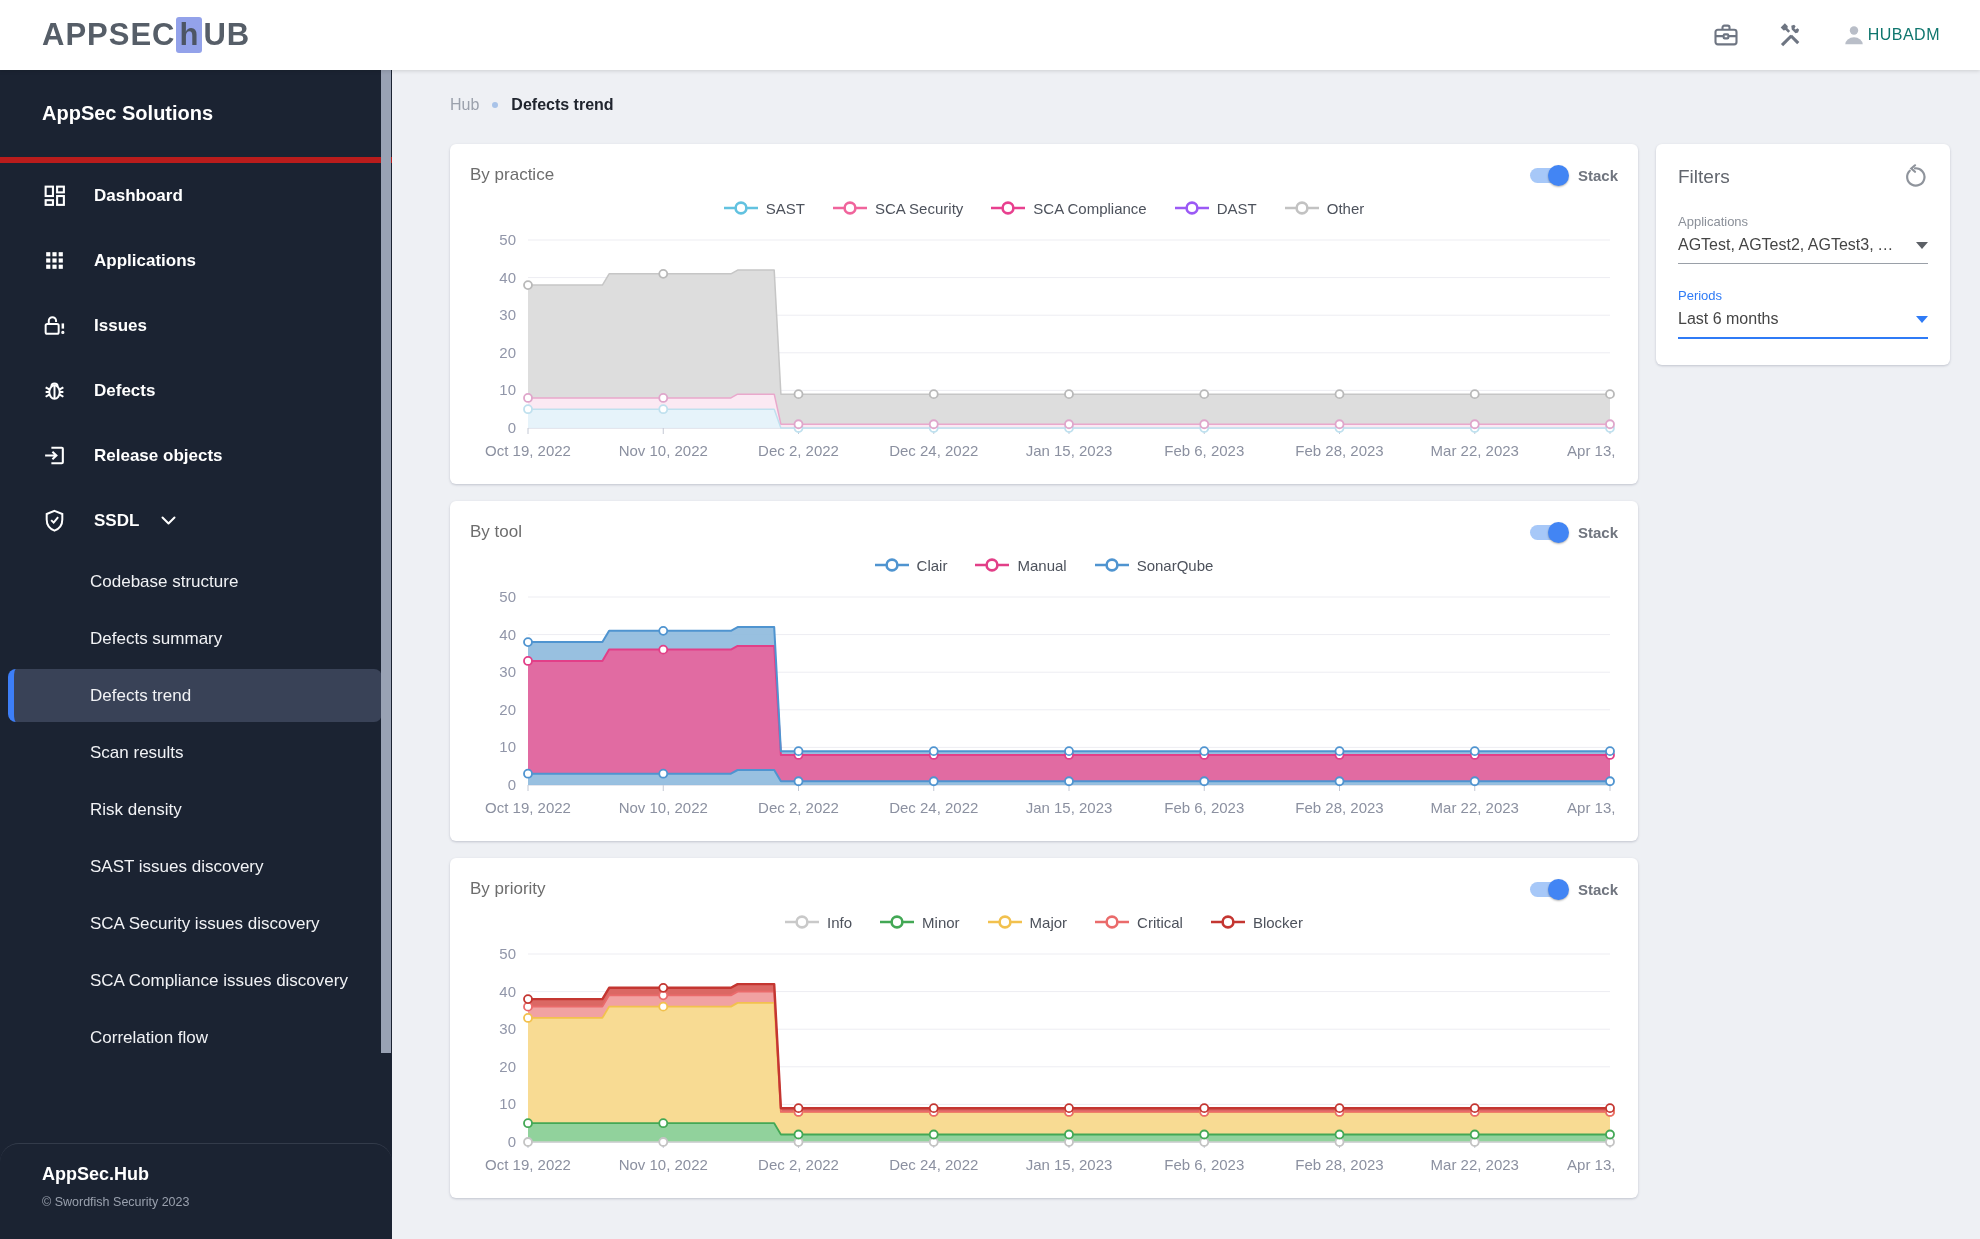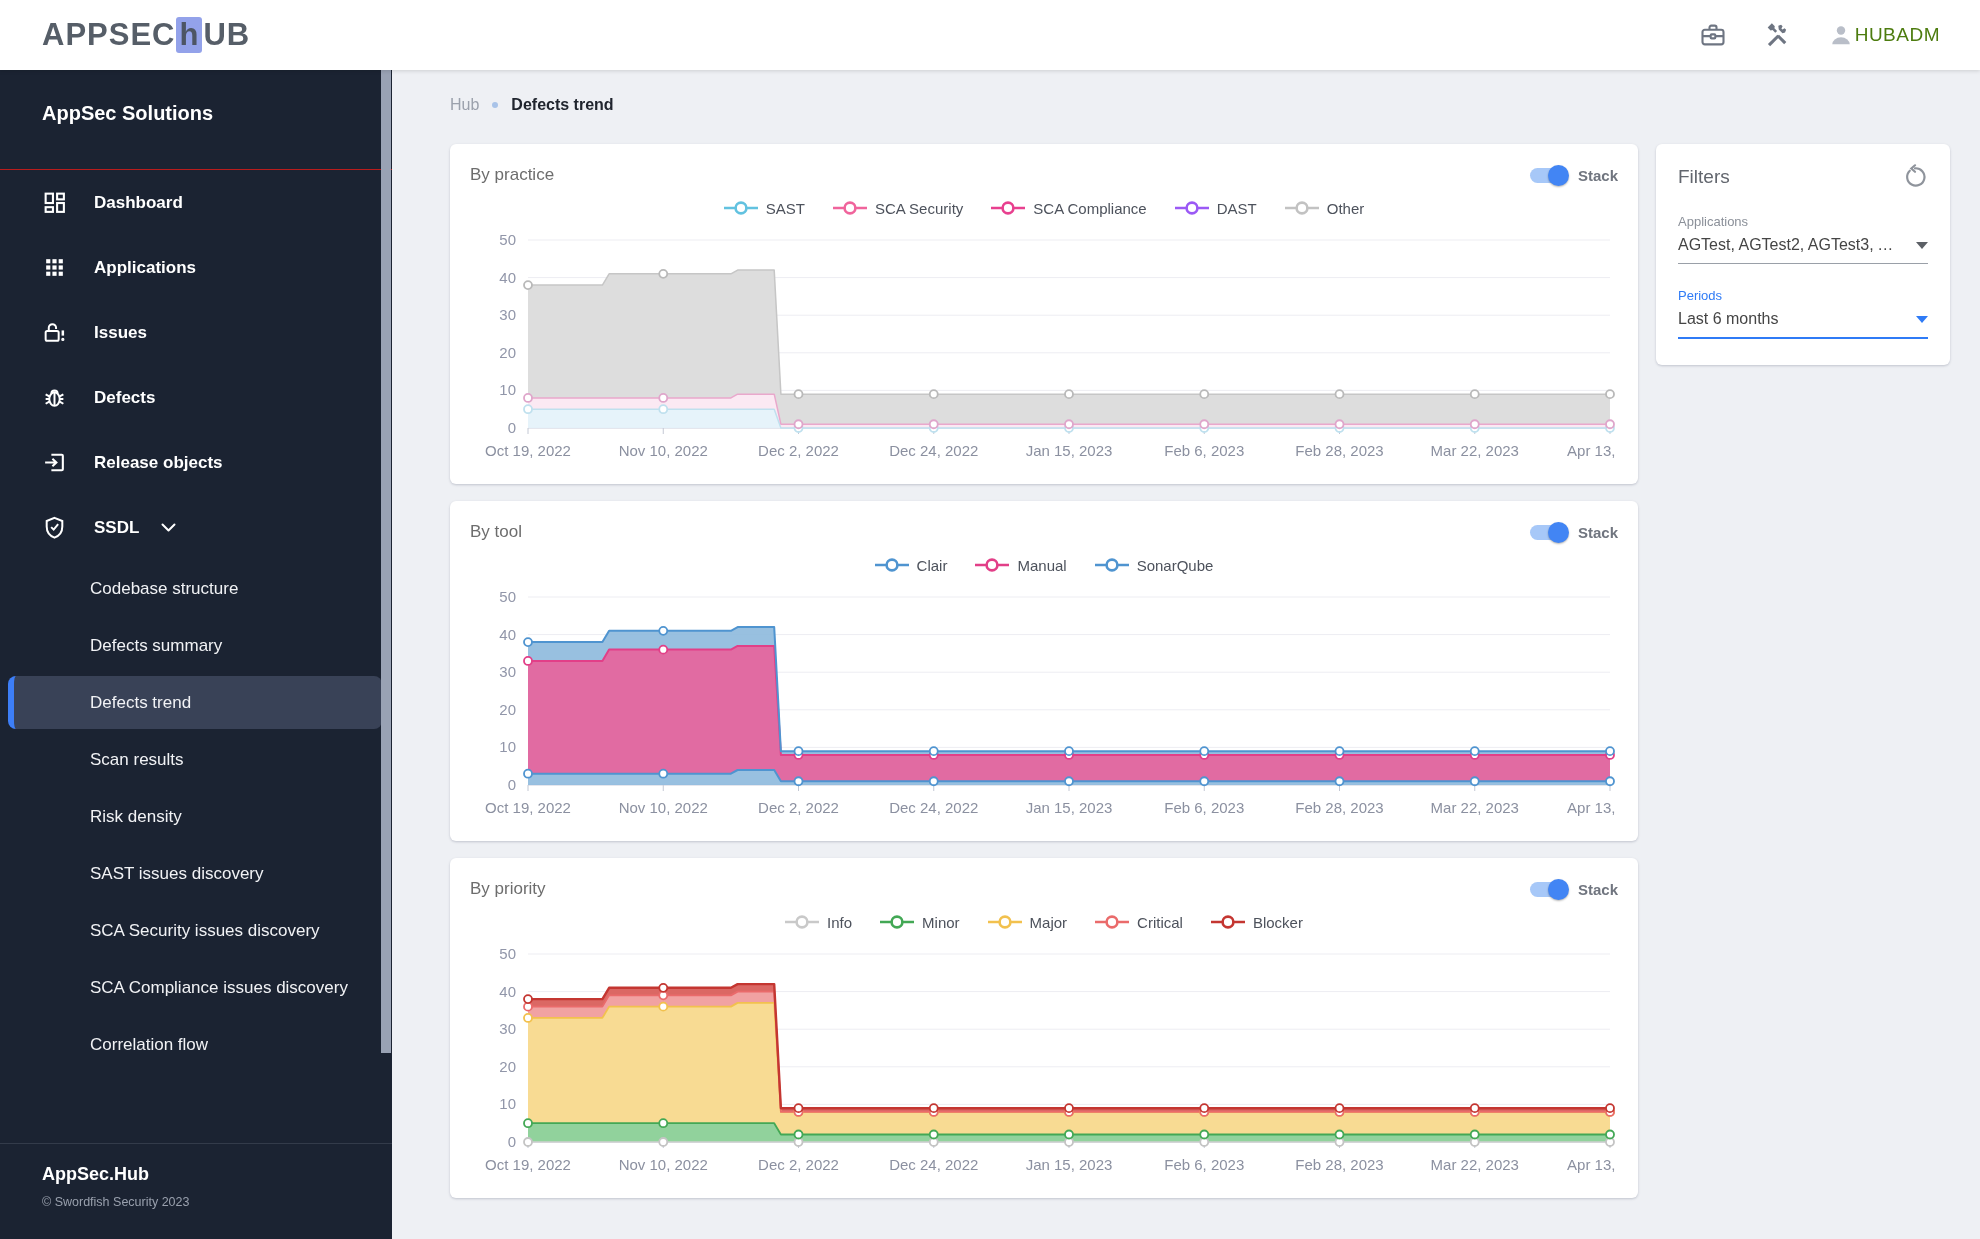--- a/index.html
+++ b/index.html
@@ -6,32 +6,32 @@
   html,body { width:1980px; height:1239px; overflow:hidden; font-family:"Liberation Sans", sans-serif; background:#eef0f4; }
 
   
   .topbar { position:absolute; top:0; left:0; width:1980px; height:70px; background:#ffffff;
             box-shadow:0 1px 4px rgba(0,0,0,.14); display:flex; align-items:center; z-index:30;
             padding:0 40px 0 42px; }
   .logo { display:flex; font-weight:bold; font-size:31px; letter-spacing:1px; color:#565e68; }
   .logo .accent { background:#93a2ea; color:#4d5564; border-radius:3px; padding:0 3px; margin:0 1px; }
   .topbar-right { margin-left:auto; display:flex; align-items:center; gap:36px; }
   .tb-icon { width:28px; height:28px; display:inline-flex; }
-  .userbox { display:flex; align-items:center; color:#4d7c0f; font-size:19px; letter-spacing:.5px; }
+  .userbox { display:flex; align-items:center; color:#0f766e; font-size:16px; letter-spacing:.5px; }
 
   
   .sidebar { position:absolute; top:70px; left:0; width:392px; height:1169px; background:#1b2332; color:#fff; }
-  .sb-title { font-size:20px; font-weight:bold; padding:32px 42px 44px; border-bottom:1px solid #b91c1c; }
+  .sb-title { font-size:20px; font-weight:bold; padding:32px 42px 32px; border-bottom:6px solid #b91c1c; }
   .nav-item { display:flex; align-items:center; height:65px; padding-left:42px; font-size:17px; font-weight:bold; cursor:pointer; }
   .nav-item .ic { width:25px; height:25px; margin-right:27px; display:inline-flex; }
   .nav-item .chev { margin-left:22px; display:inline-flex; }
   .sub-item { display:flex; align-items:center; height:57px; padding-left:90px; font-size:17px; color:#f1f2f5; cursor:pointer; }
   .sub-item.active { margin:2px 10px 2px 8px; height:53px; padding-left:76px; background:#394257;
                      border-left:6px solid #3d7ef7; border-radius:8px; }
-  .sb-footer { position:absolute; bottom:0; left:0; right:0; border-top:1px solid #333b4a; padding:20px 42px 30px; }
+  .sb-footer { position:absolute; bottom:0; left:0; right:0; border-top:1px solid #333b4a; padding:20px 42px 30px;border-radius:19px; }
   .sb-footer .ft-title { font-size:18px; font-weight:bold; }
   .sb-footer .ft-copy { font-size:12.5px; color:#99a0ad; margin-top:10px; }
   .sb-scroll { position:absolute; top:0; right:1px; width:10px; height:983px; background:#99a2b4; }
 
   
   .main { position:absolute; top:70px; left:392px; right:0; bottom:0; background:#eef0f4; padding:26px 30px 0 58px; }
   .breadcrumb { display:flex; align-items:center; font-size:16px; margin-bottom:30px; }
   .breadcrumb .root { color:#9ba1ac; }
   .breadcrumb .dot { width:6px; height:6px; border-radius:50%; background:#a9c3e8; margin:0 13px; }
   .breadcrumb .cur { color:#20252e; font-weight:bold; }

